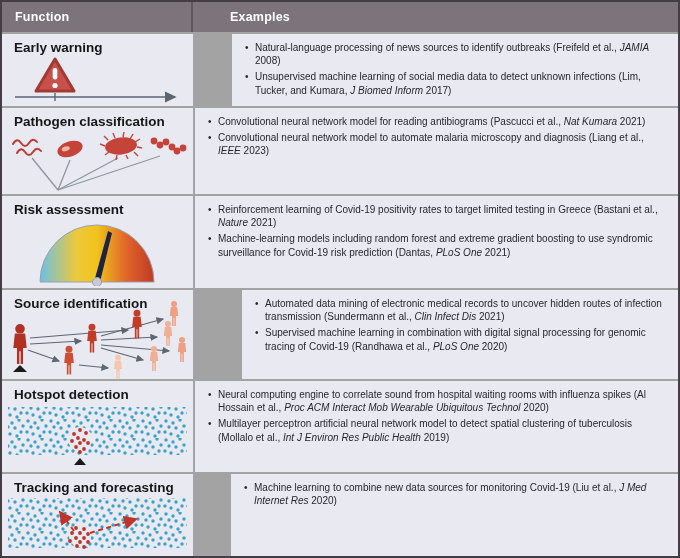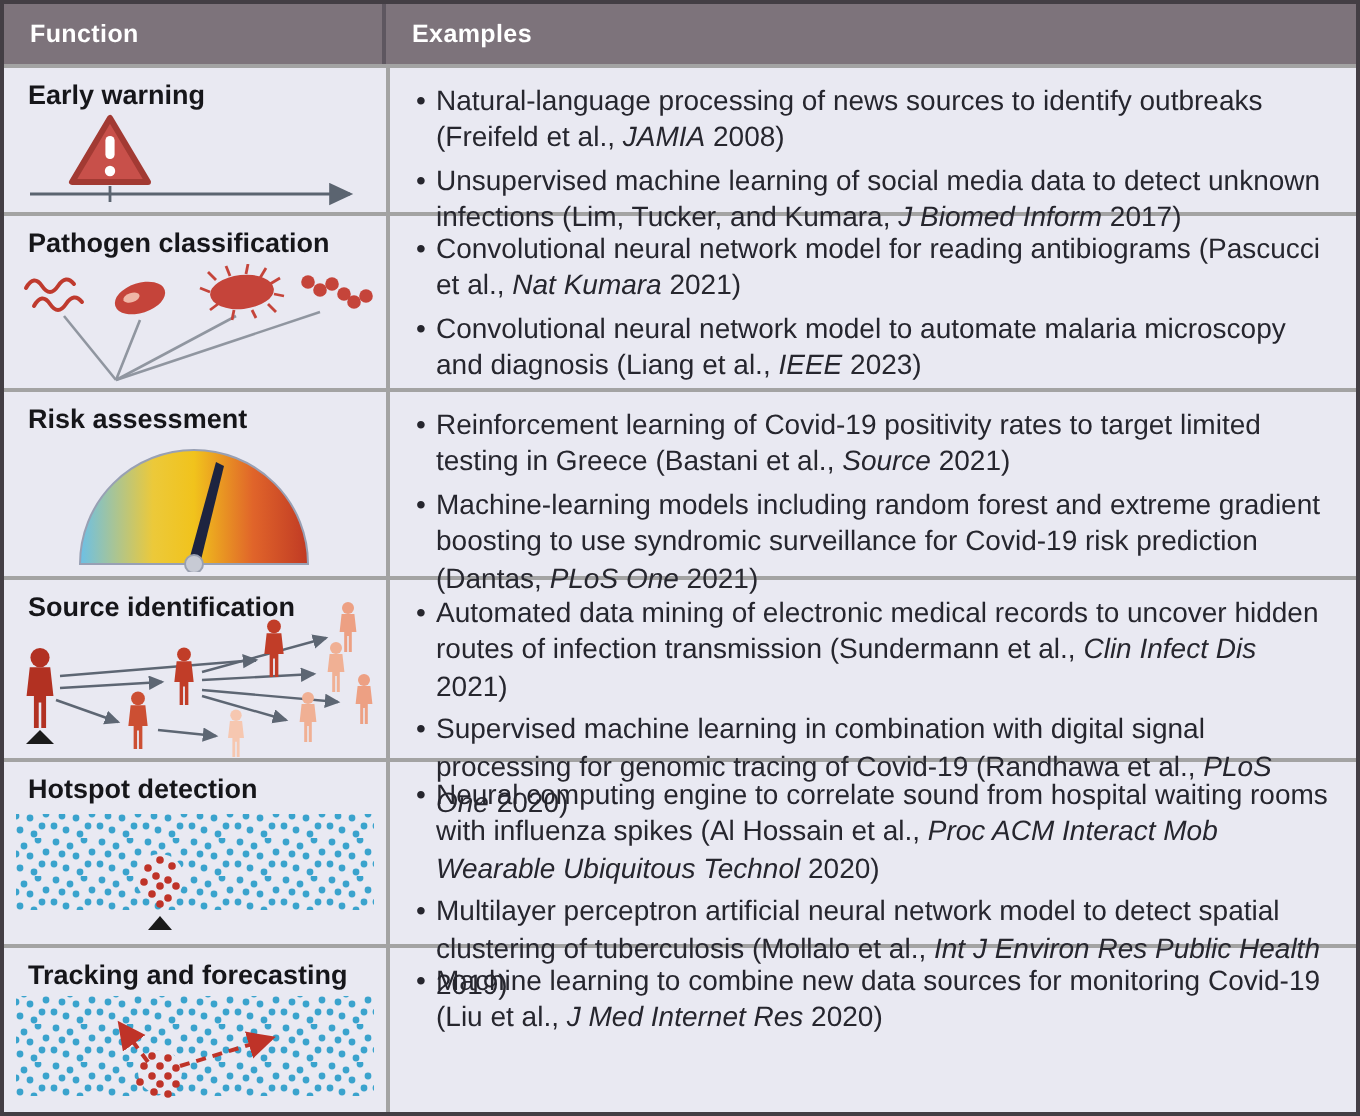--- a/index.html
+++ b/index.html
@@ -7,42 +7,42 @@
   .tbl{
     width:680px;height:558px;
     border:2px solid #433e44;
     background:#a3a3a3;
     font-family:"Liberation Sans", sans-serif;
     display:flex;flex-direction:column;
   }
   .hdr{display:flex;height:30px;flex:0 0 30px;background:#7d737b;}
   .hdr-cell{color:#ffffff;font-weight:bold;font-size:12.5px;display:flex;align-items:center;padding-left:13px;letter-spacing:.2px;}
   .hdr-cell.fn{width:191px;flex:0 0 191px;border-right:2px solid #5e5760;}
-  .hdr-cell.ex{flex:1;}
+  .hdr-cell.ex{flex:1;margin-left:24px;}
   .row{display:flex;margin-top:2px;}
-  .row.grow{flex:1;}
+  .row.grow{flex:1;gap:36px;}
   .cell-fn{
     width:191px;flex:0 0 191px;margin-right:2px;background:#e9e9f2;
     position:relative;overflow:hidden;
   }
   .cell-ex{flex:1;background:#e9e9f2;padding:7px 14px 4px 12px;}
   .fn-label{
     position:relative;z-index:2;
     font-weight:bold;font-size:13.5px;color:#16161a;
     padding:6px 0 0 12px;
   }
   .icon-svg{position:absolute;z-index:1;}
-  ul.ex-list{margin:0;padding:0;list-style:none;font-size:14px;line-height:1.32;color:#26262e;}
+  ul.ex-list{margin:0;padding:0;list-style:none;font-size:10px;line-height:1.32;color:#26262e;}
   ul.ex-list li{position:relative;padding-left:11px;margin-bottom:3px;}
   ul.ex-list li::before{content:"\2022";position:absolute;left:1px;top:0;color:#26262e;}
   ul.ex-list i{font-style:italic;}
-  .h72{height:72px;flex:0 0 72px;}
+  .h72{height:72px;flex:0 0 72px;gap:37px;}
   .h86{height:86px;flex:0 0 86px;}
   .h92{height:92px;flex:0 0 92px;}
-  .h89{height:89px;flex:0 0 89px;}
+  .h89{height:89px;flex:0 0 89px;gap:47px;}
   .h91{height:91px;flex:0 0 91px;}
 </style>
 </head>
 <body>
 
 <div class="tbl">
 
   <div class="hdr">
     <div class="hdr-cell fn">Function</div>
     <div class="hdr-cell ex">Examples</div>
@@ -139,21 +139,21 @@
             <stop offset="1" stop-color="#c03a24"></stop>
           </linearGradient>
         </defs>
         <path d="M16,60 A57,57 0 0 1 130,60 Z" fill="url(#gaugeGrad)" stroke="#98a0b4" stroke-width="1"></path>
         <polygon points="70,60 76,60 88,11 84,9" fill="#1d2440"></polygon>
         <circle cx="73" cy="60" r="4.5" fill="#c7cad4" stroke="#9aa0b0" stroke-width="1"></circle>
       </svg>
     </div>
     <div class="cell-ex">
       <ul class="ex-list">
-        <li><span>Reinforcement learning of Covid-19 positivity rates to target limited testing in Greece (Bastani et al., </span><i>Source</i><span> 2021)</span></li>
+        <li><span>Reinforcement learning of Covid-19 positivity rates to target limited testing in Greece (Bastani et al., </span><i>Nature</i><span> 2021)</span></li>
         <li><span>Machine-learning models including random forest and extreme gradient boosting to use syndromic surveillance for Covid-19 risk prediction (Dantas, </span><i>PLoS One</i><span> 2021)</span></li>
       </ul>
     </div>
   </div>
 
   <div class="row h89">
     <div class="cell-fn">
       <div class="fn-label">Source identification</div>
       <svg class="icon-svg" style="left:0;bottom:0;" width="191" height="89" viewBox="0 0 191 89">
         <defs>

